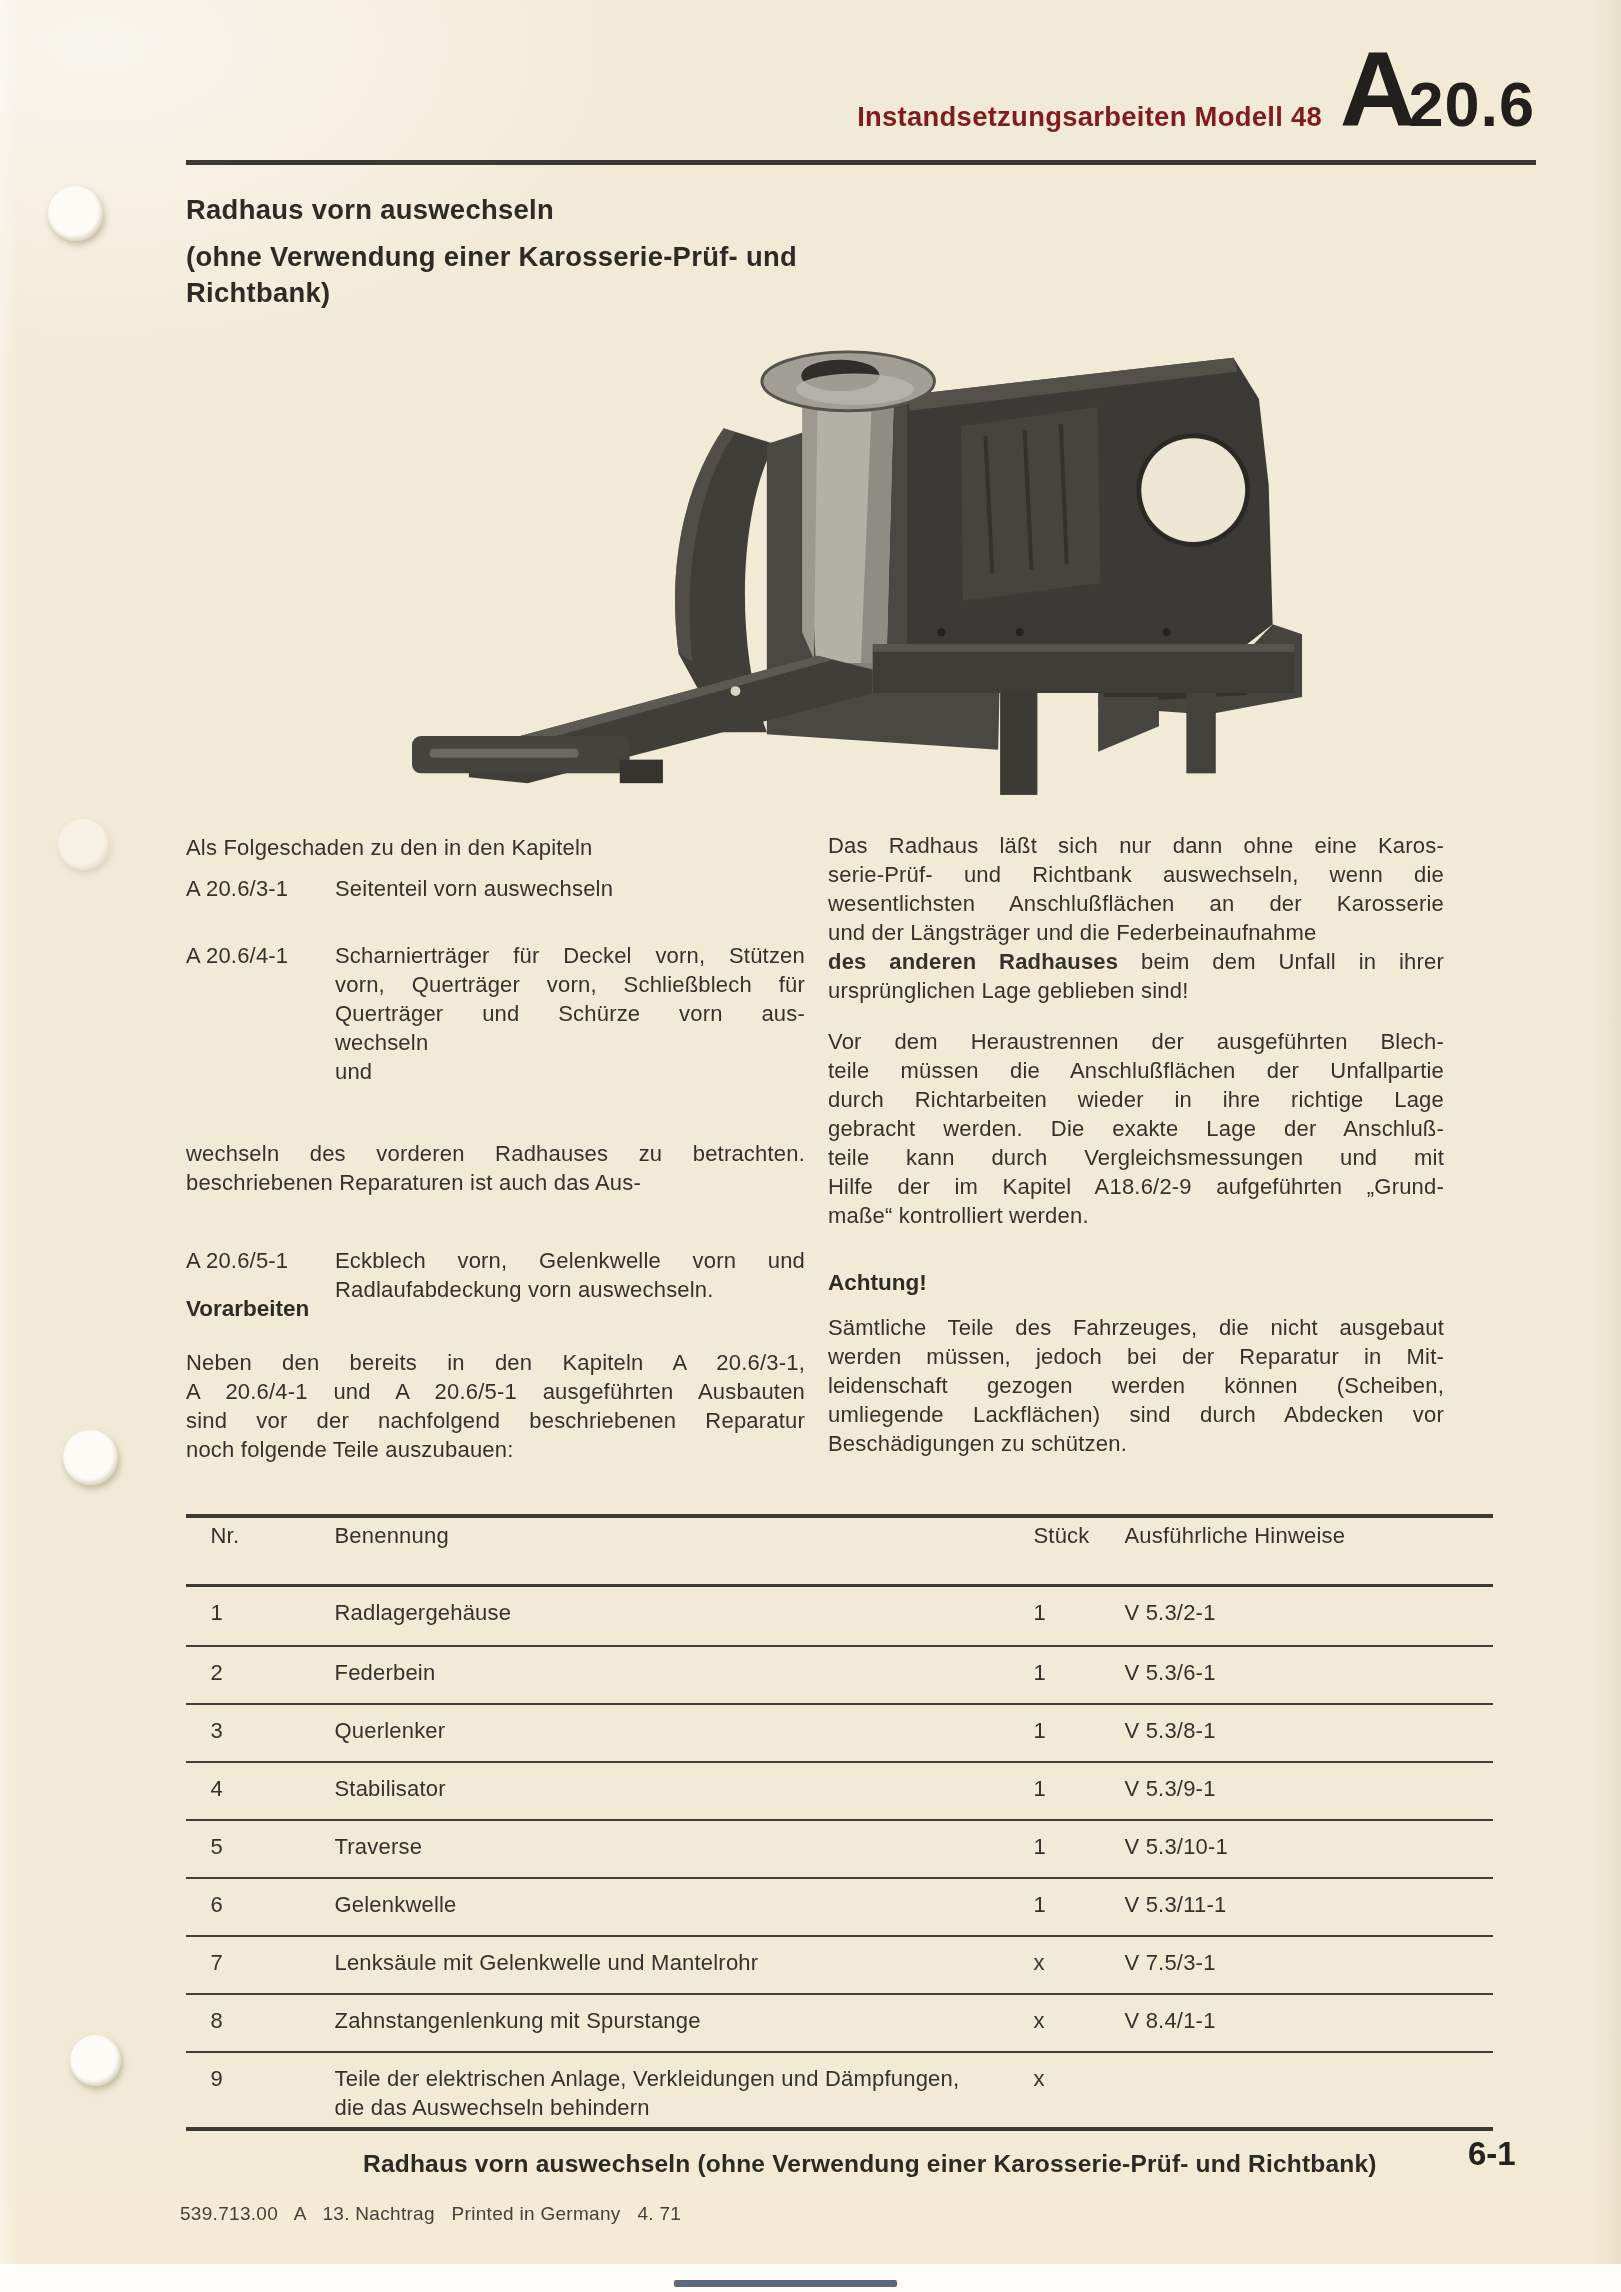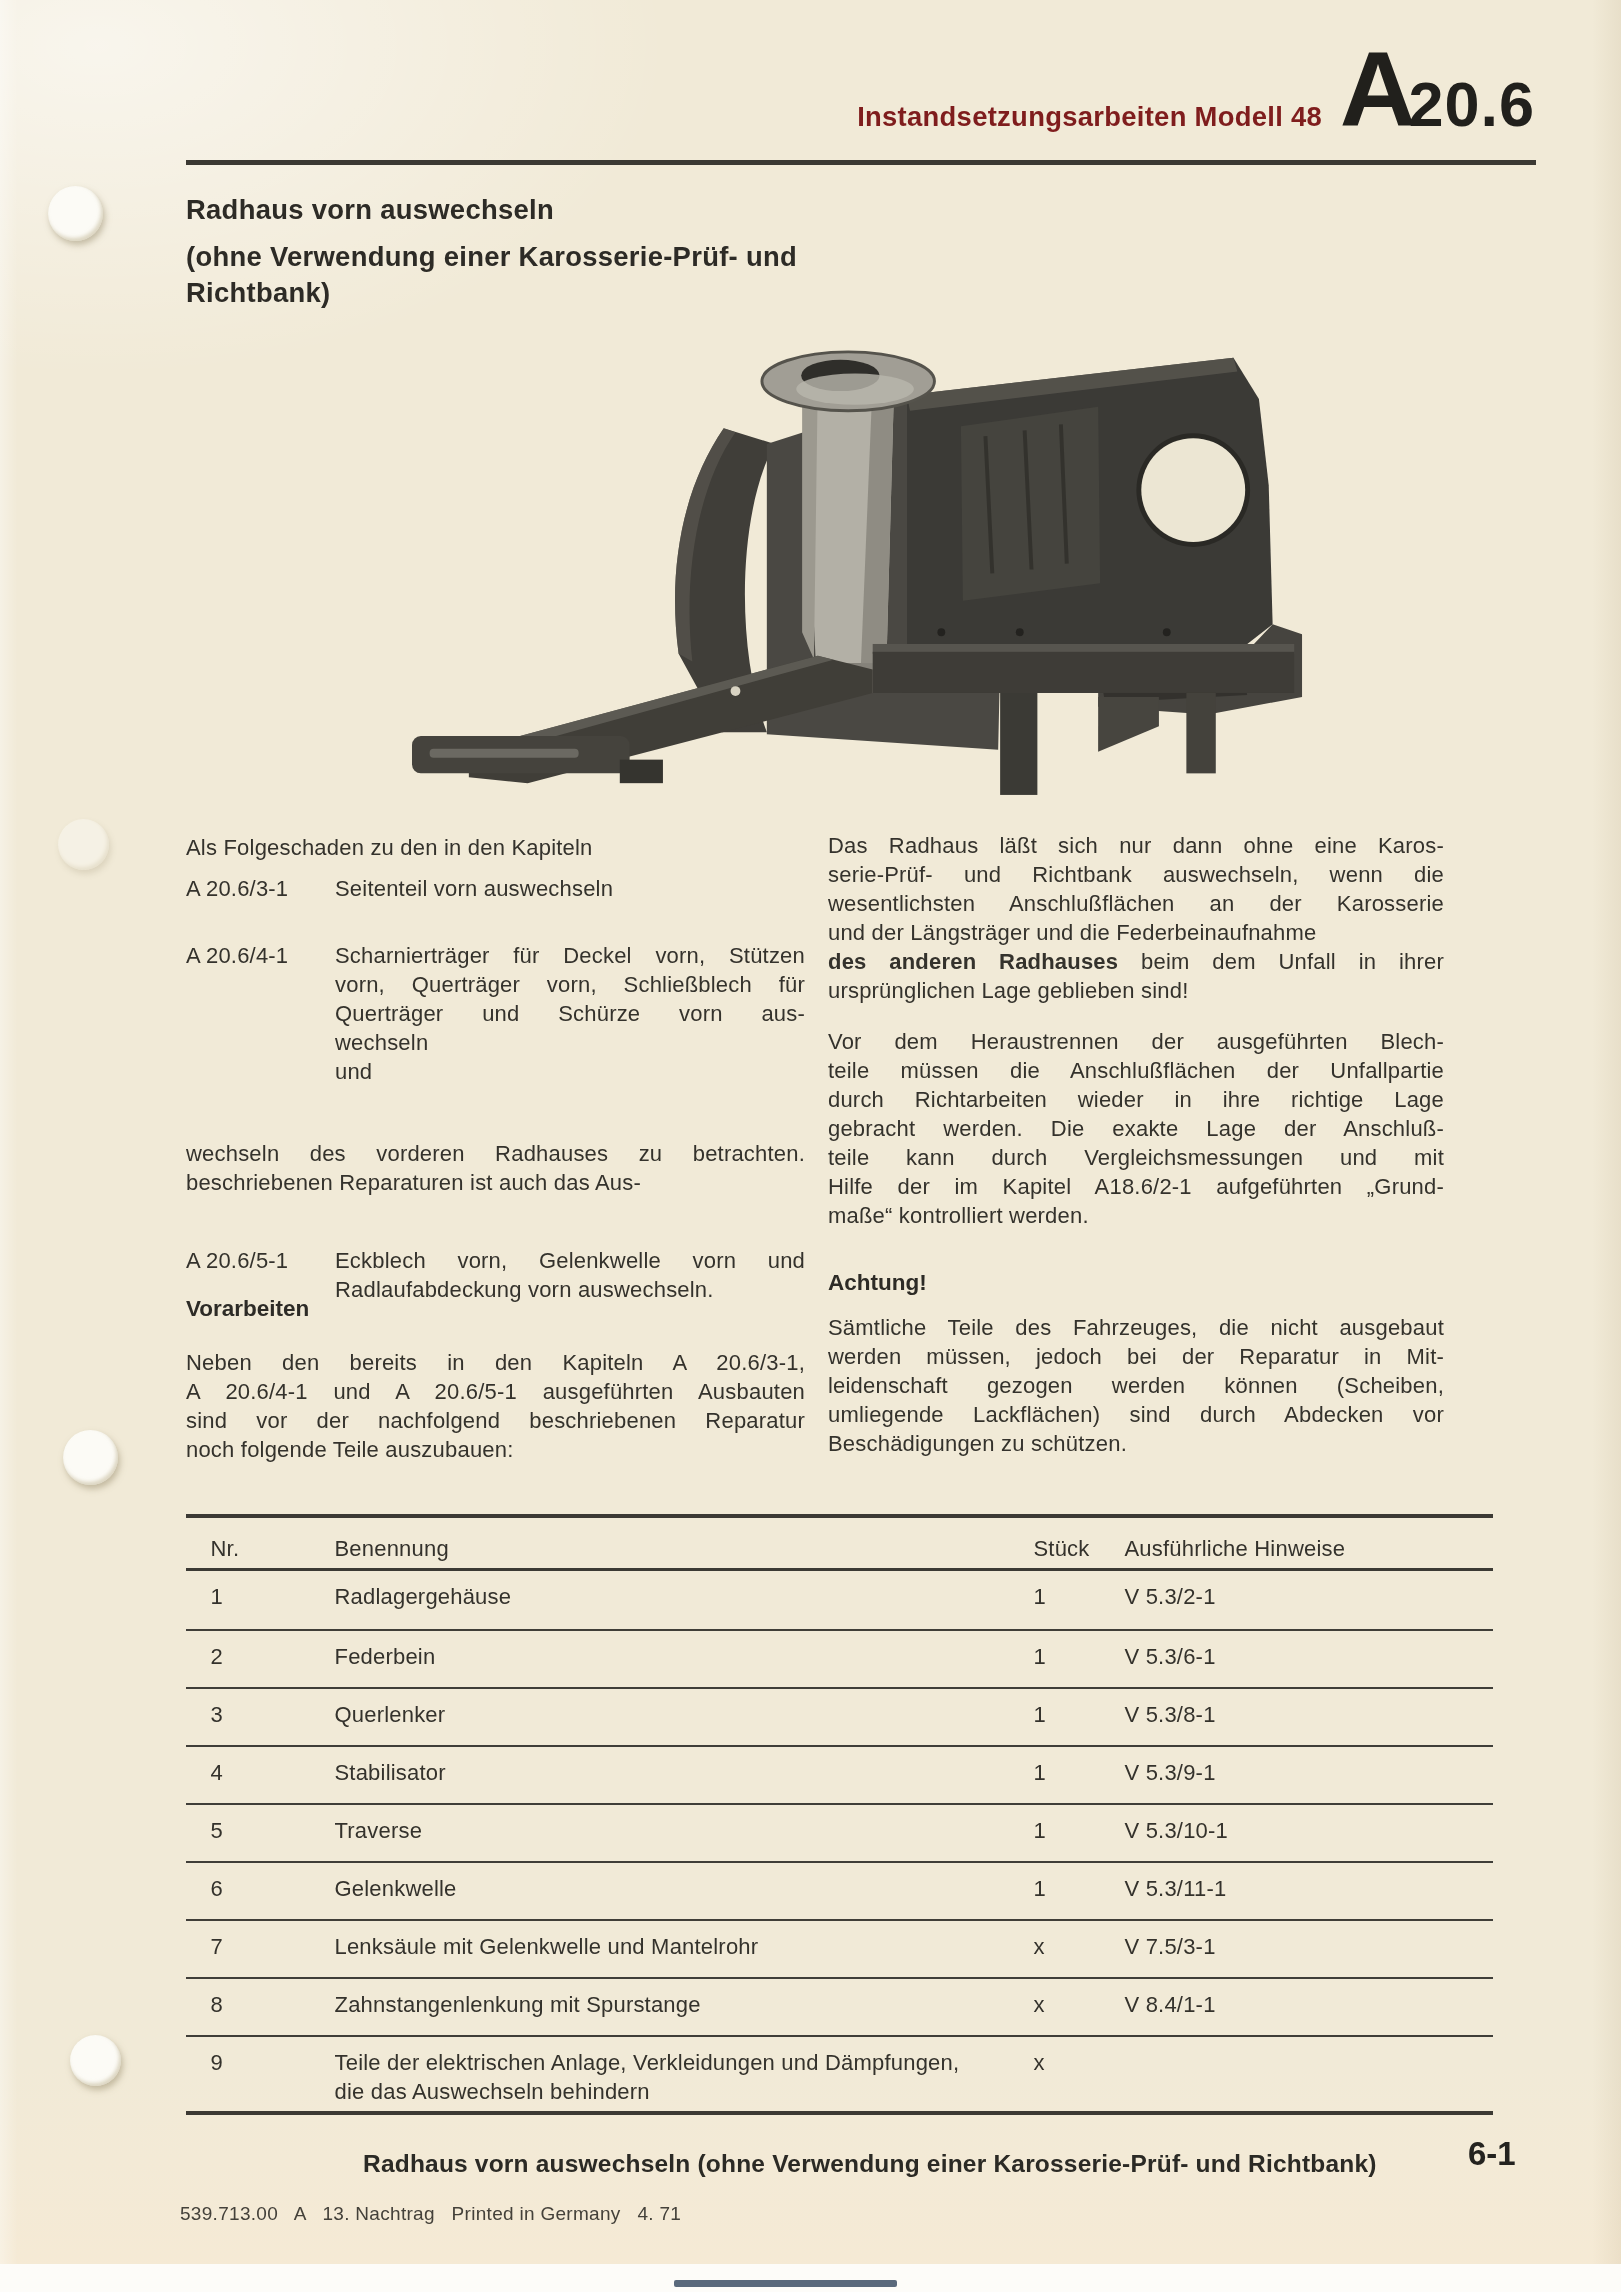--- a/index.html
+++ b/index.html
@@ -41,21 +41,21 @@
   .chap-item { position:relative; }
   .chap-ref { position:absolute; left:0; top:0; }
   .chap-text { margin-left:149px; }
   .sec-head { font-size:22.5px; font-weight:bold; color:#2d2b26; }
 
   
   .parts-table { left:186px; top:1514px; width:1307px;
     border-top:4.9px solid #3c3a34; border-bottom:4.9px solid #3c3a34; }
   .trow, .thead-row { display:grid; grid-template-columns:124px 699px 91px auto;
     padding-left:24.5px; box-sizing:border-box; font-size:22px; letter-spacing:0.2px; }
-  .thead-row { height:53px; padding-top:18px; border-bottom:3.9px solid #3c3a34; }
+  .thead-row { height:69px; padding-top:5px; border-bottom:3.9px solid #3c3a34; }
   .trow { height:58px; padding-top:12.7px; }
   .trow + .trow { border-top:2.9px solid #403e38; }
   .trow.tall { height:76px; }
   .c-name .line { min-height:29px; text-align:left; }
 
   
   .foot-title { left:363px; top:2150px; font-size:24.5px; font-weight:bold; color:#2b2a25; letter-spacing:0.2px; }
   .foot-page { left:1468px; top:2135px; font-size:33px; font-weight:bold; color:#24231f; }
   .foot-imprint { left:180px; top:2203px; font-size:19px; color:#44413a; white-space:pre; letter-spacing:0.3px; }
 
@@ -186,21 +186,21 @@
   <div class="line mixline"><b>des anderen Radhauses</b><span> beim dem Unfall in ihrer</span></div>
   <div class="line">ursprünglichen Lage geblieben sind!</div>
 </div>
 
 <div class="abs col-right body-text just" style="top:1027px;">
     <div class="line">Vor dem Heraustrennen der ausgeführten Blech-</div>
     <div class="line">teile müssen die Anschlußflächen der Unfallpartie</div>
     <div class="line">durch Richtarbeiten wieder in ihre richtige Lage</div>
     <div class="line">gebracht werden. Die exakte Lage der Anschluß-</div>
     <div class="line">teile kann durch Vergleichsmessungen und mit</div>
-    <div class="line">Hilfe der im Kapitel A18.6/2-1 aufgeführten „Grund-</div>
+    <div class="line">Hilfe der im Kapitel A18.6/2-9 aufgeführten „Grund-</div>
     <div class="line">maße“ kontrolliert werden.</div>
   </div>
 
 <div class="abs col-right sec-head" style="top:1270px;">Achtung!</div>
 
 <div class="abs col-right body-text just" style="top:1313px;">
     <div class="line">Sämtliche Teile des Fahrzeuges, die nicht ausgebaut</div>
     <div class="line">werden müssen, jedoch bei der Reparatur in Mit-</div>
     <div class="line">leidenschaft gezogen werden können (Scheiben,</div>
     <div class="line">umliegende Lackflächen) sind durch Abdecken vor</div>

